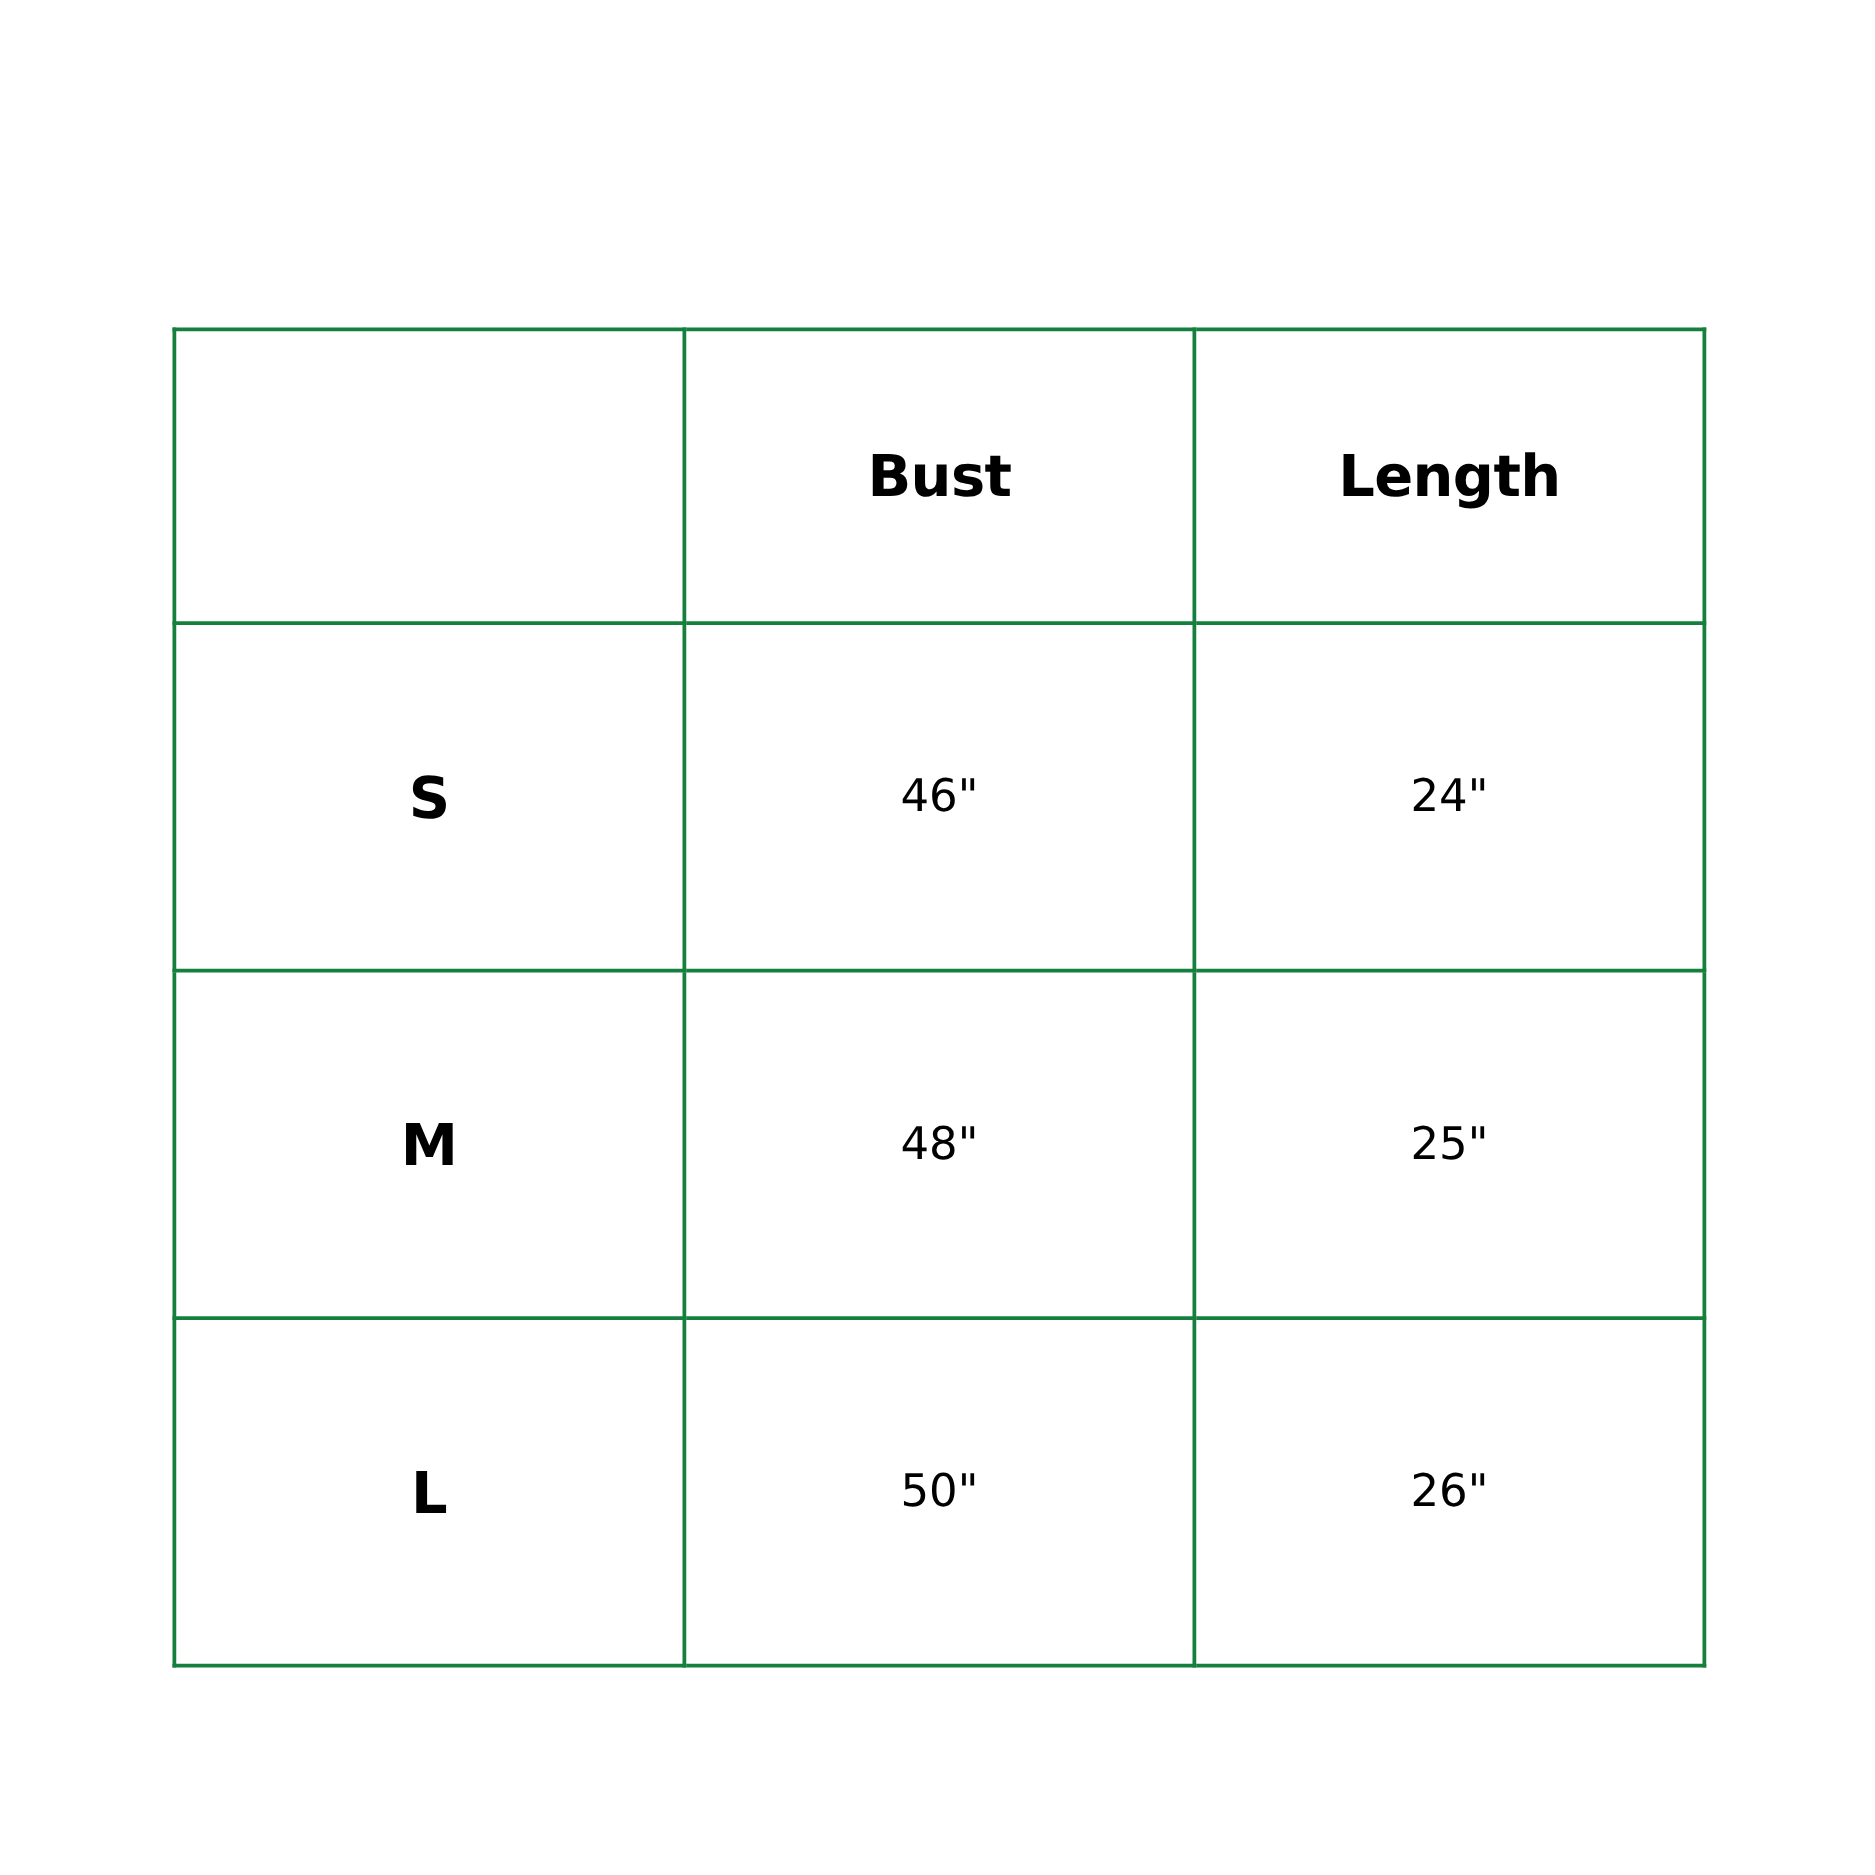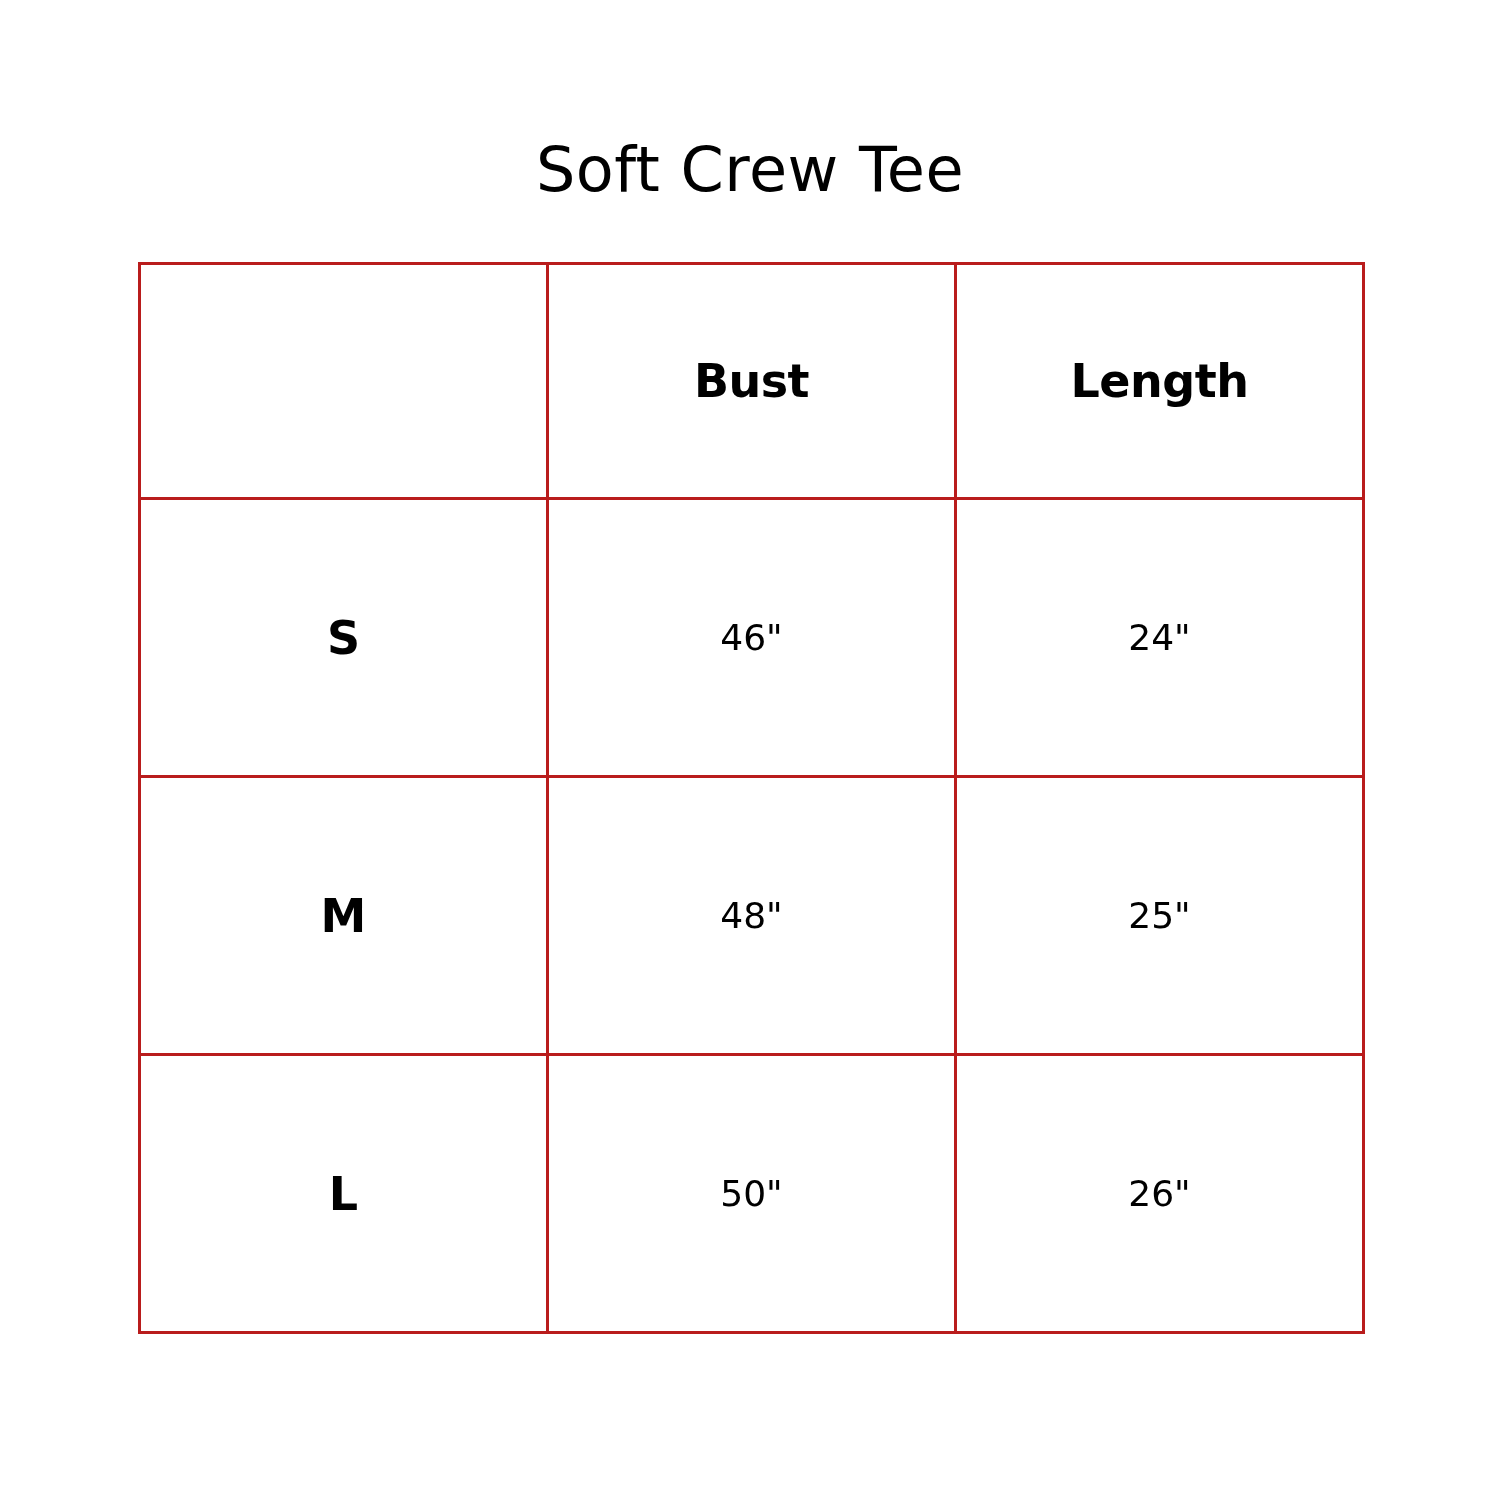--- a/index.html
+++ b/index.html
@@ -35,21 +35,21 @@
   }
   .size-table {
     position: absolute;
     top: 262px;
     left: 138px;
     width: 1225px;
     border-collapse: collapse;
     table-layout: fixed;
   }
   .size-table td, .size-table th {
-    border: 3px solid #b91c1c;
+    border: 3px solid #15803d;
     padding: 0;
     text-align: center;
     vertical-align: middle;
   }
   .col-size { width: 408px; }
   .col-data { width: 408px; }
 
   .head-row th {
     height: 232px;
     font-size: 46px;
@@ -67,21 +67,20 @@
   .body-row td.size-cell {
     font-size: 46px;
     font-weight: 700;
   }
 </style>
 </head>
 <body>
 
 <div class="page">
 
-  <div class="title">Soft Crew Tee</div>
 
   <table class="size-table">
     <colgroup>
       <col class="col-size">
       <col class="col-data">
       <col class="col-data">
     </colgroup>
     <thead>
       <tr class="head-row">
         <th class="blank-head"></th>

